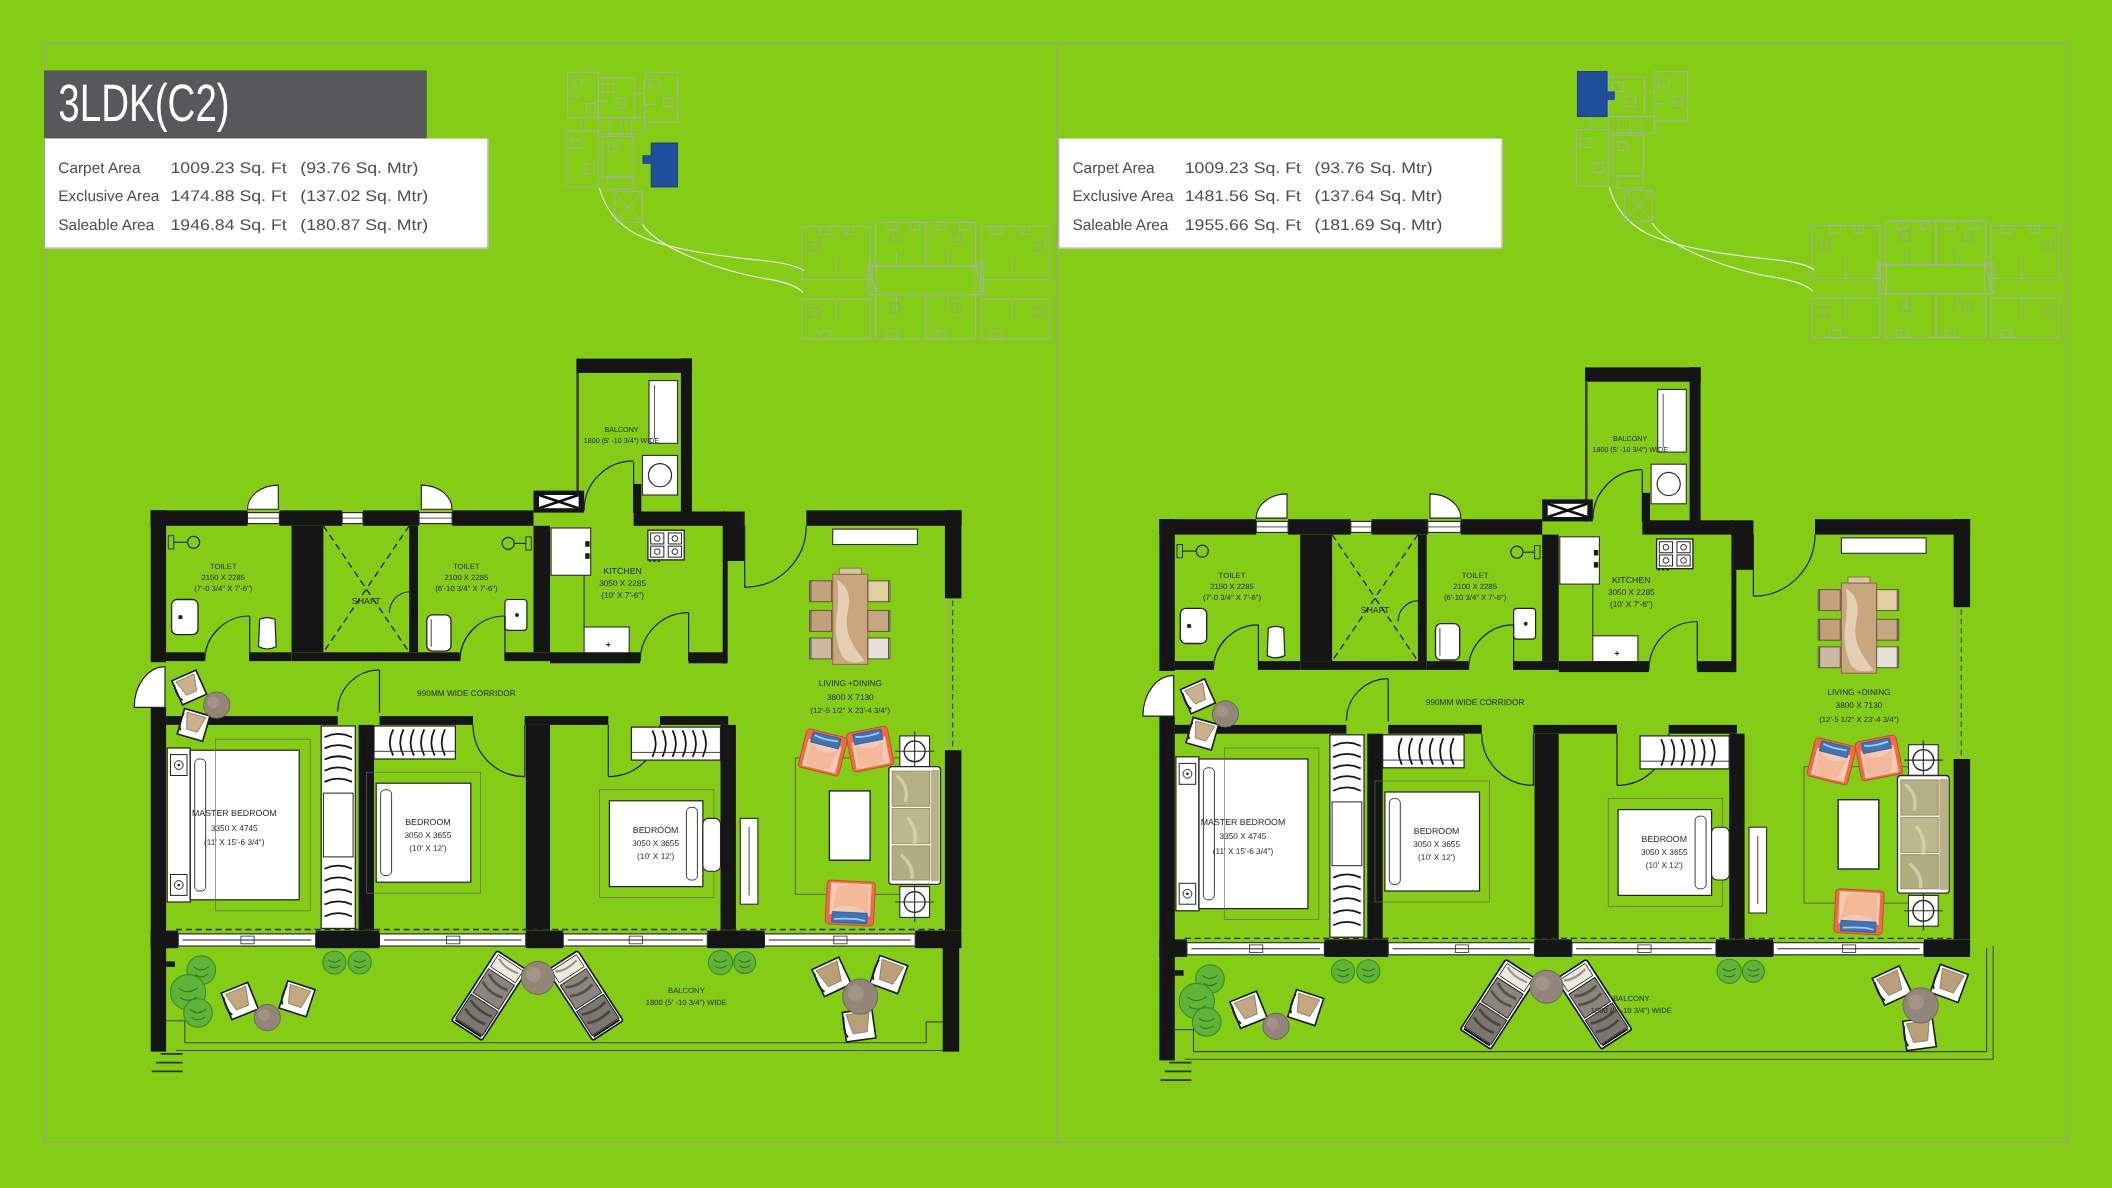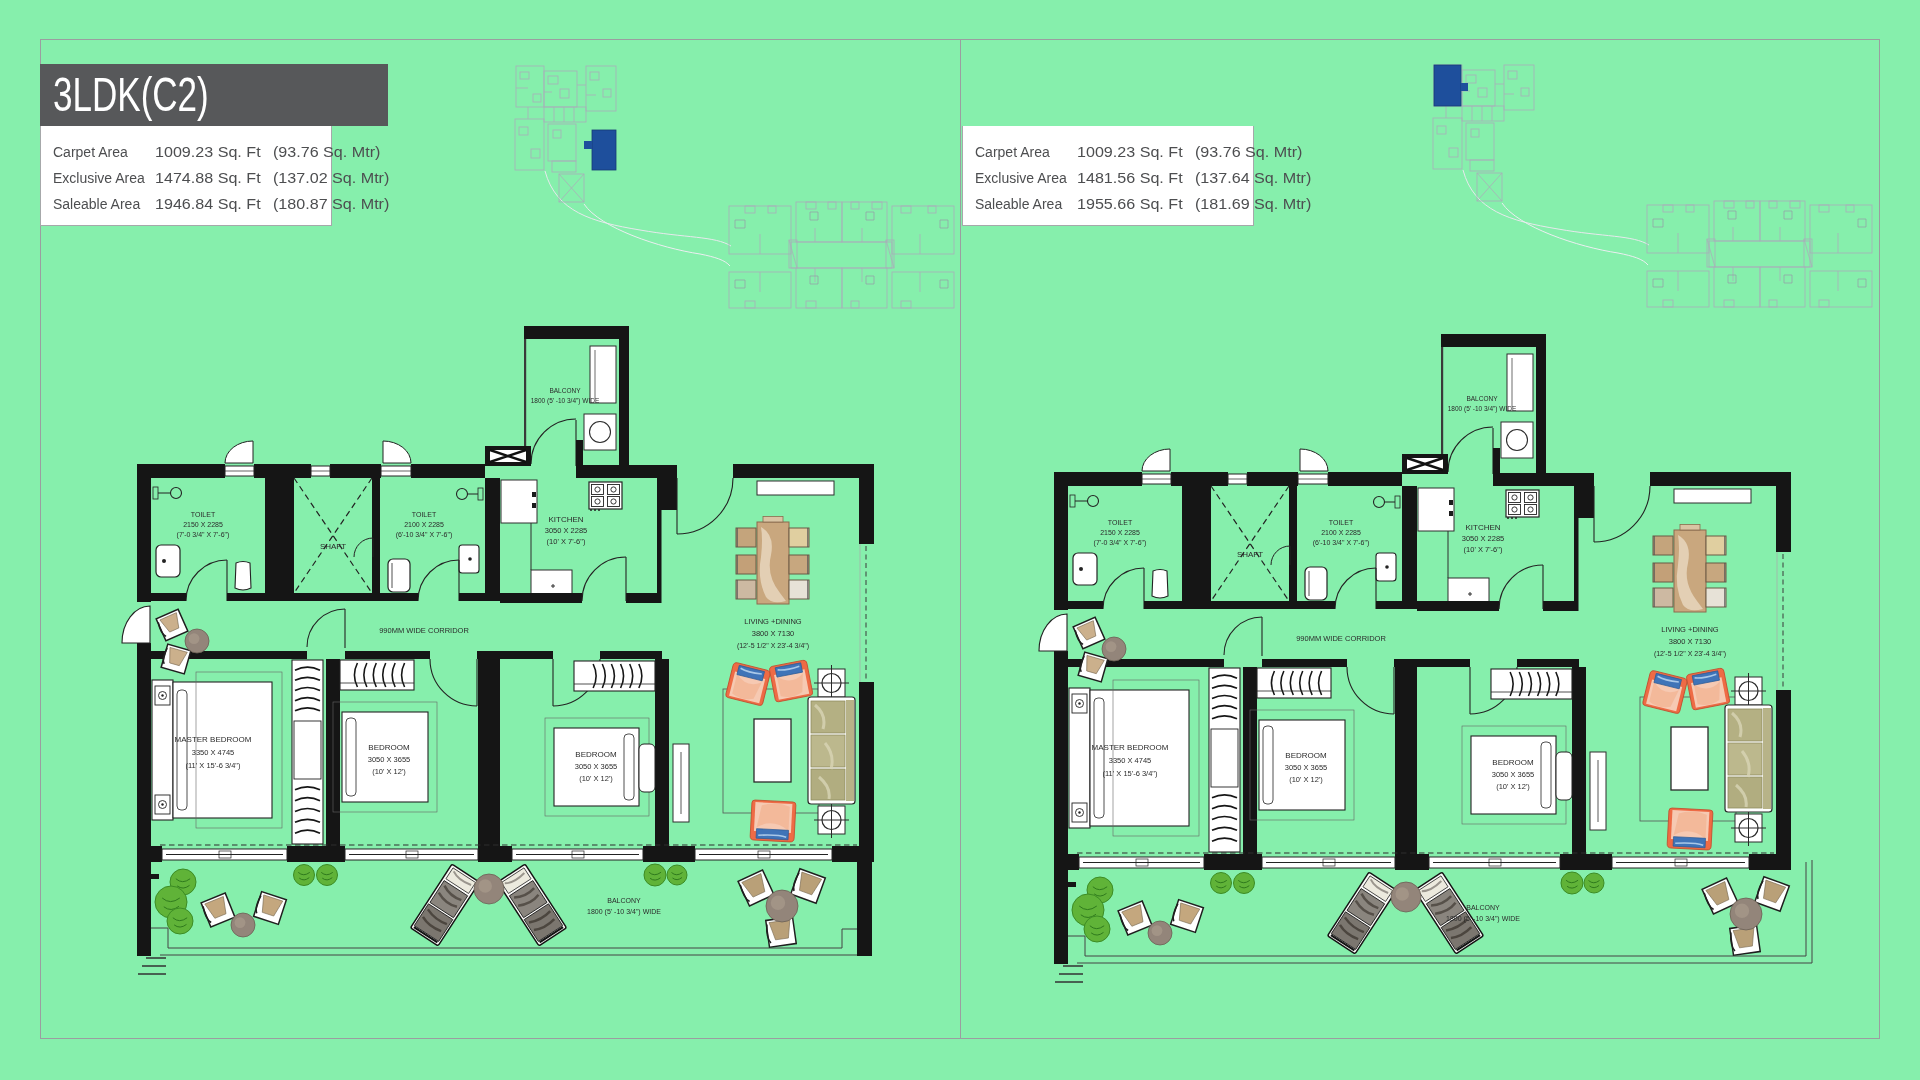--- a/index.html
+++ b/index.html
@@ -1,22 +1,22 @@
 <!DOCTYPE html>
 <html><head>
 <meta charset="utf-8">
 <style>
 html,body{margin:0;padding:0;background:#ffffff;width:1920px;height:1080px;overflow:hidden;}
 *{box-sizing:border-box;font-family:"Liberation Sans",sans-serif;}
-#page{position:relative;width:1920px;height:1080px;background:#86efac;}
+#page{position:relative;width:1920px;height:1080px;background:#84cc16;}
 .frame{position:absolute;left:40px;top:39px;width:1840px;height:1000px;border:1px solid #9b9da0;}
 .divider{position:absolute;left:960px;top:39px;width:1px;height:1000px;background:#9b9da0;}
 .tbar{position:absolute;top:64px;width:348px;height:62px;background:#57585a;color:#fff;}
 .tname{position:absolute;left:13px;top:5px;font-size:48px;font-weight:400;line-height:1.1;letter-spacing:0px;transform:scaleX(0.73);transform-origin:left top;}
-.tbox{position:absolute;top:126px;width:292px;height:100px;background:#fff;border:1px solid #a6a8aa;border-top:none;text-align:right;}
+.tbox{position:absolute;top:126px;width:404px;height:100px;background:#fff;border:1px solid #a6a8aa;border-top:none;text-align:right;}
 .trow{position:absolute;left:0;width:100%;height:22px;color:#4d4e50;font-size:14px;}
 .trow span{position:absolute;display:inline-block;white-space:nowrap;}
 .c2,.c3{transform:scaleX(1.15);transform-origin:left center;}
 .c1{left:12px;}.c2{left:114px;}.c3{left:232px;}
 svg text{font-family:"Liberation Sans",sans-serif;}
 </style>
 </head>
 <body>
 <div id="page">
 

